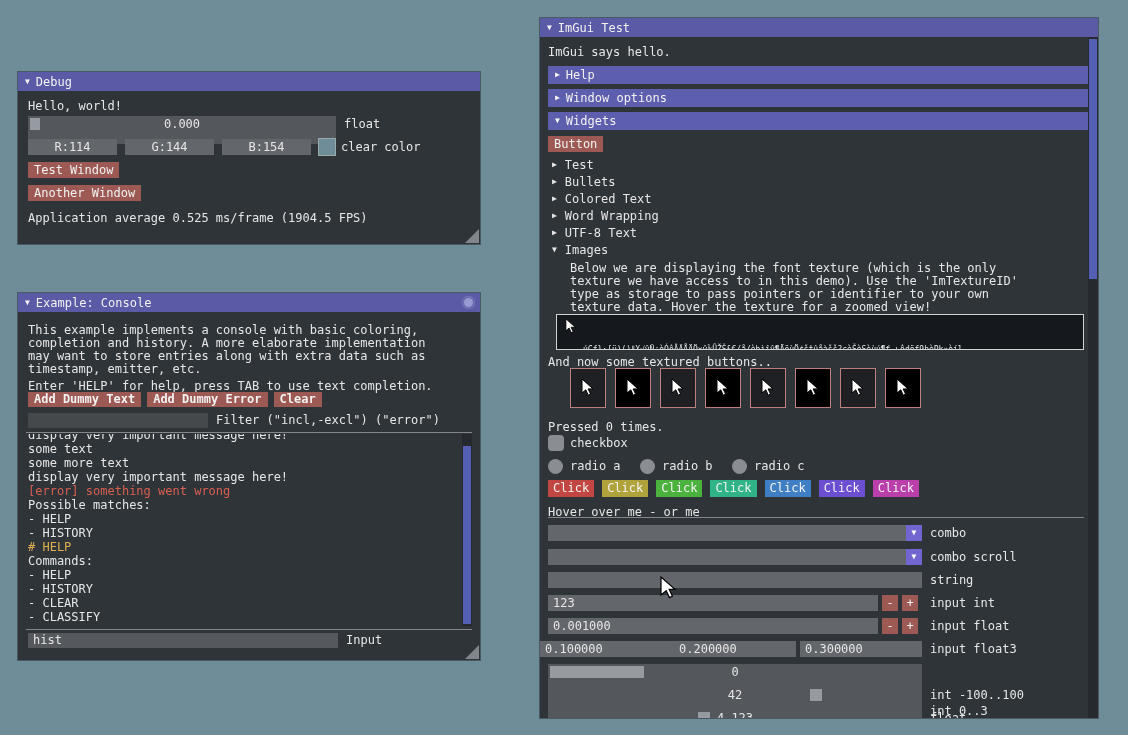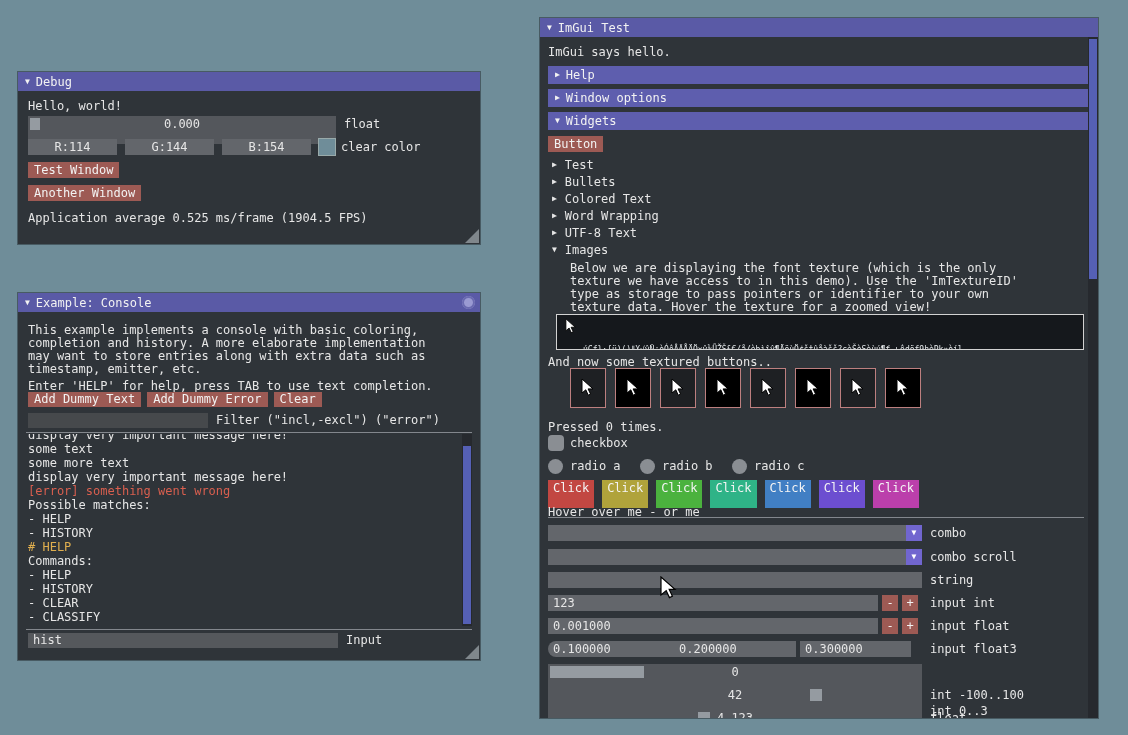--- a/index.html
+++ b/index.html
@@ -39,21 +39,21 @@
   .radio{position:absolute;width:15px;height:15px;border-radius:50%;background:#8a8e93;}
   .check{position:absolute;width:16px;height:16px;border-radius:4px;background:#8a8e93;}
   .combo-btn{position:absolute;right:0;top:0;width:16px;height:16px;background:#7166cf;
     color:#fff;font-size:8px;display:flex;align-items:center;justify-content:center;}
   .mini{position:absolute;width:16px;height:16px;line-height:16px;text-align:center;
     background:#9d5a54;color:#f2f2f2;}
   .texbtn{position:absolute;width:36px;height:40px;border:1px solid #bd7f7f;
     display:flex;align-items:center;justify-content:center;box-sizing:border-box;}
   .texture{position:absolute;border:1px solid #d2d2d2;background:#15181c;color:#e4e8ea;
     font-size:8px;line-height:10px;overflow:hidden;box-sizing:border-box;white-space:pre;}
-  .clickbtn{height:28px;line-height:17px;padding:0 5px;color:#f4f4f4;white-space:pre;}
+  .clickbtn{height:17px;line-height:17px;padding:0 5px;color:#f4f4f4;white-space:pre;}
   .rowflex{position:absolute;display:flex;gap:6px;}
   .cursor-svg{display:block;}
 </style>
 </head>
 <body style="background: rgb(111, 141, 153);">
 
 <div class="window" style="left:18px;top:72px;width:462px;height:172px;">
   <div class="titlebar">
     <span class="tri">▼</span>
     <span>Debug</span>
@@ -85,21 +85,21 @@
     <span>Example: Console</span>
   </div>
   <div class="close-btn"></div>
 
   <div class="lbl" style="left:10px;top:31px;">This example implements a console with basic coloring,</div>
   <div class="lbl" style="left:10px;top:44px;">completion and history. A more elaborate implementation</div>
   <div class="lbl" style="left:10px;top:57px;">may want to store entries along with extra data such as</div>
   <div class="lbl" style="left:10px;top:70px;">timestamp, emitter, etc.</div>
   <div class="lbl" style="left:10px;top:87px;">Enter 'HELP' for help, press TAB to use text completion.</div>
 
-  <div class="rowflex" style="left:10px;top:99px;">
+  <div class="rowflex" style="left:10px;top:99px;font-weight:bold;">
     <span class="btn" style="height:15px;line-height:15px;">Add Dummy Text</span>
     <span class="btn" style="height:15px;line-height:15px;">Add Dummy Error</span>
     <span class="btn" style="height:15px;line-height:15px;">Clear</span>
   </div>
 
   <div class="field" style="left:10px;top:120px;width:180px;height:15px;background:#46494c;"></div>
   <div class="lbl" style="left:198px;top:121px;">Filter ("incl,-excl") ("error")</div>
 
   <div class="sep" style="left:8px;top:139px;width:446px;"></div>
 
@@ -290,23 +290,23 @@
   <div class="field pad" style="left:8px;top:577px;width:330px;">123</div>
   <div class="mini" style="left:342px;top:577px;">-</div>
   <div class="mini" style="left:362px;top:577px;">+</div>
   <div class="lbl" style="left:390px;top:579px;">input int</div>
 
   <div class="field pad" style="left:8px;top:600px;width:330px;">0.001000</div>
   <div class="mini" style="left:342px;top:600px;">-</div>
   <div class="mini" style="left:362px;top:600px;">+</div>
   <div class="lbl" style="left:390px;top:602px;">input float</div>
 
-  <div class="field pad" style="left:8px;top:623px;width:144px;border-radius:8px;">0.100000</div>
+  <div class="field pad" style="left:0;top:623px;width:144px;">0.100000</div>
   <div class="field pad" style="left:134px;top:623px;width:122px;">0.200000</div>
-  <div class="field pad" style="left:260px;top:623px;width:111px;">0.300000</div>
+  <div class="field pad" style="left:260px;top:623px;width:122px;">0.300000</div>
   <div class="lbl" style="left:390px;top:625px;">input float3</div>
 
   <div class="slider" style="left:8px;top:646px;width:374px;">
     <div class="grab" style="left:2px;width:94px;"></div>
     <div class="slval">0</div>
   </div>
   <div class="lbl" style="left:390px;top:648px;margin-top:39px;">int 0..3</div>
 
   <div class="slider" style="left:8px;top:669px;width:374px;">
     <div class="grab" style="left:262px;width:12px;"></div>

